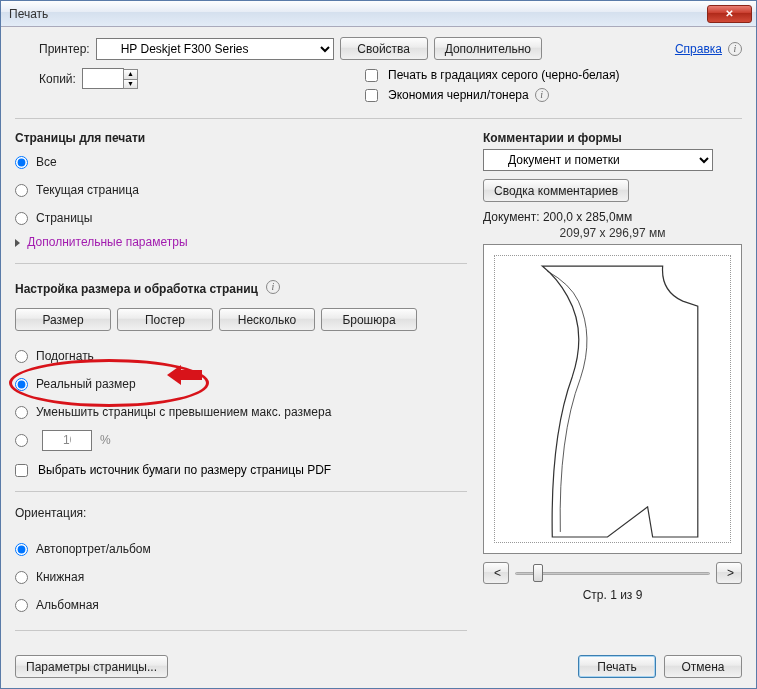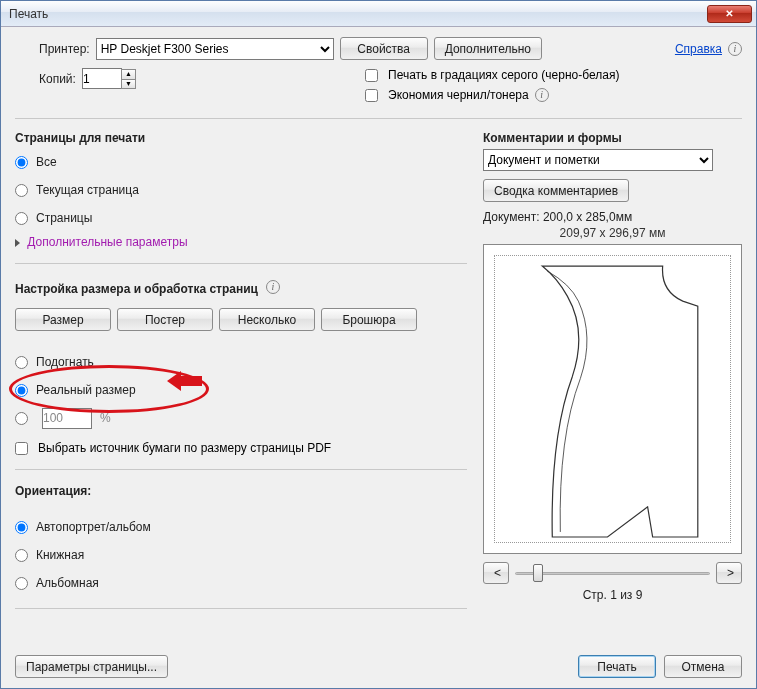--- a/index.html
+++ b/index.html
@@ -5,21 +5,21 @@
 * { box-sizing: border-box; font-family: "Segoe UI", Tahoma, sans-serif; font-size: 12px; }
 body { margin: 0; background: #d4d4d4; }
 .window { width: 757px; height: 689px; background: #f0f0f0; border: 1px solid #5a7ba8; box-shadow: 0 0 6px rgba(0,0,0,0.3); }
 .titlebar { height: 26px; background: linear-gradient(#fdfefe, #e6ecf5 45%, #d5e0ee 46%, #e3ecf7); display: flex; align-items: center; padding: 0 4px 0 8px; border-bottom: 1px solid #aab; color: #333; }
 .titlebar .title { flex: 1; }
 .close-btn { width: 45px; height: 18px; background: linear-gradient(#e97e73, #c83b2b 45%, #b02a1a 46%, #d24a38); border: 1px solid #8a2518; border-radius: 3px; color: #fff; display: flex; align-items: center; justify-content: center; font-weight: bold; font-size: 10px; cursor: pointer; }
 .dialog-body { padding: 10px 14px; display: flex; flex-direction: column; height: calc(100% - 26px); }
 .top-rows { }
 .row { display: flex; align-items: center; margin-bottom: 8px; gap: 6px; margin-left: 24px; }
 .lbl { color: #222; }
-select, input[type=text] { border: 1px solid #7a7a7a; background: #fff; height: 21px; padding: 1px 0; }
+select, input[type=text] { border: 1px solid #7a7a7a; background: #fff; height: 21px; padding: 1px 20px; }
 select { height: 22px; }
 .printer-select { width: 238px; }
 .btn { height: 23px; background: linear-gradient(#fdfdfd, #ececec 45%, #e0e0e0 46%, #f1f1f1); border: 1px solid #8a8a8a; border-radius: 3px; padding: 0 10px; cursor: pointer; color: #222; }
 .btn-wide { min-width: 88px; }
 .copies-input { width: 40px; text-align: left; }
 .spinner { display: inline-flex; flex-direction: column; margin-left: -1px; }
 .spinner .sp { width: 15px; height: 10px; border: 1px solid #8a8a8a; background: linear-gradient(#fdfdfd,#e3e3e3); font-size: 7px; line-height: 7px; text-align: center; cursor: pointer; }
 .spinner .sp:first-child { border-bottom: none; }
 .link { color: #0645cc; text-decoration: underline; cursor: pointer; margin-left: auto; }
 .info-icon { display: inline-block; width: 14px; height: 14px; border: 1px solid #888; border-radius: 50%; color: #666; font-size: 10px; line-height: 12px; text-align: center; font-style: italic; font-family: Georgia, serif; }
@@ -146,31 +146,35 @@
           <span>Подогнать</span>
         </label>
         <label class="radio-row rel-wrap">
           <input type="radio" name="sz" checked="" style="">
           <span>Реальный размер</span>
           <span class="ellipse"></span>
           <span class="red-arrow"></span>
         </label>
         <label class="radio-row">
           <input type="radio" name="sz" style="">
+          <span>Уменьшить страницы с превышением макс. размера</span>
+        </label>
+        <label class="radio-row">
+          <input type="radio" name="sz" style="">
           <input type="text" class="scale-input disabled" disabled="" style="margin-left: 6px;" value="100">
           <span class="disabled" style="margin-left:4px;">%</span>
         </label>
         <label class="checkbox-row" style="margin-top:6px;">
           <input type="checkbox" style="">
           <span>Выбрать источник бумаги по размеру страницы PDF</span>
         </label>
 
         <hr class="sep">
 
-        <div style="color:#222;margin-bottom:12px;font-weight:bold;">Ориентация:</div>
+        <div style="color:#222;margin-bottom:12px;">Ориентация:</div>
         <label class="radio-row">
           <input type="radio" name="or" checked="" style="">
           <span>Автопортрет/альбом</span>
         </label>
         <label class="radio-row">
           <input type="radio" name="or" style="">
           <span>Книжная</span>
         </label>
         <label class="radio-row">
           <input type="radio" name="or" style="">

